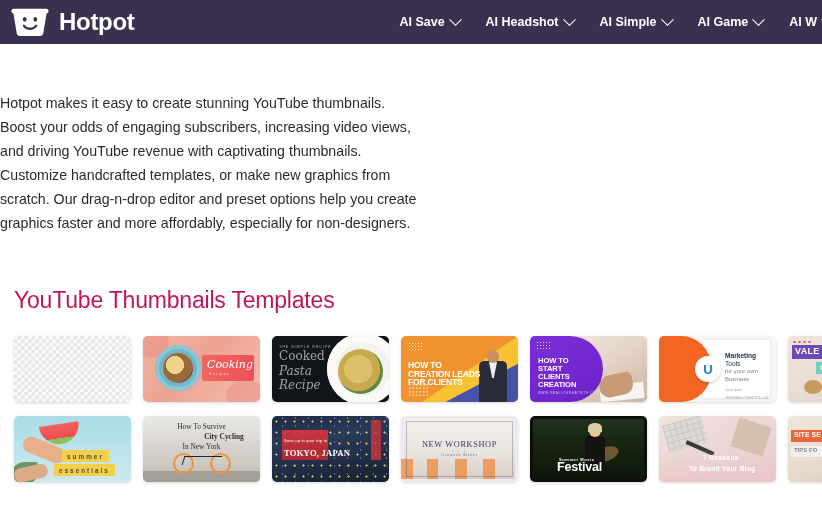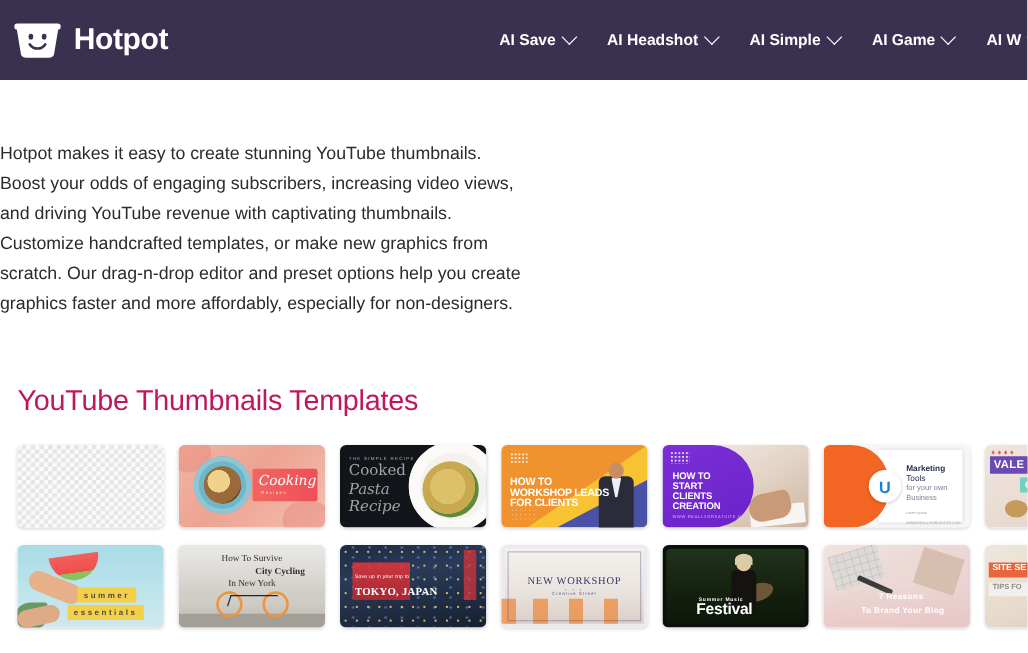--- a/index.html
+++ b/index.html
@@ -6,21 +6,21 @@
   html, body {
     width: 822px; height: 522px;
     overflow: hidden;
     background: #ffffff;
     font-family: "Liberation Sans", sans-serif;
     -webkit-font-smoothing: antialiased;
   }
 
   
   .header {
-    height: 64px;
+    height: 44px;
     background: #3a3050;
     display: flex;
     align-items: center;
     justify-content: space-between;
     padding: 0 0 0 10px;
     position: relative;
     overflow: hidden;
   }
   .brand { display: flex; align-items: center; gap: 9px; cursor: pointer; }
   .brand-logo { width: 40px; height: 30px; display: block; }
@@ -448,21 +448,21 @@
       <div class="tri-b"></div>
       <div class="dots"></div>
       <div class="dots2"></div>
       <div class="man">
         <div class="body"></div>
           <div class="shirt"></div>
           <div class="head"></div>
       </div>
       <div class="headline">
         <div>HOW TO</div>
-        <div>WORKSHOP LEADS</div>
+        <div>CREATION LEADS</div>
         <div>FOR CLIENTS</div>
       </div>
     </div>
   </div>
 
   <div class="card">
     <div class="card-inner t-content">
       <div class="photo">
         <div class="paper"></div>
         <div class="hand"></div>

